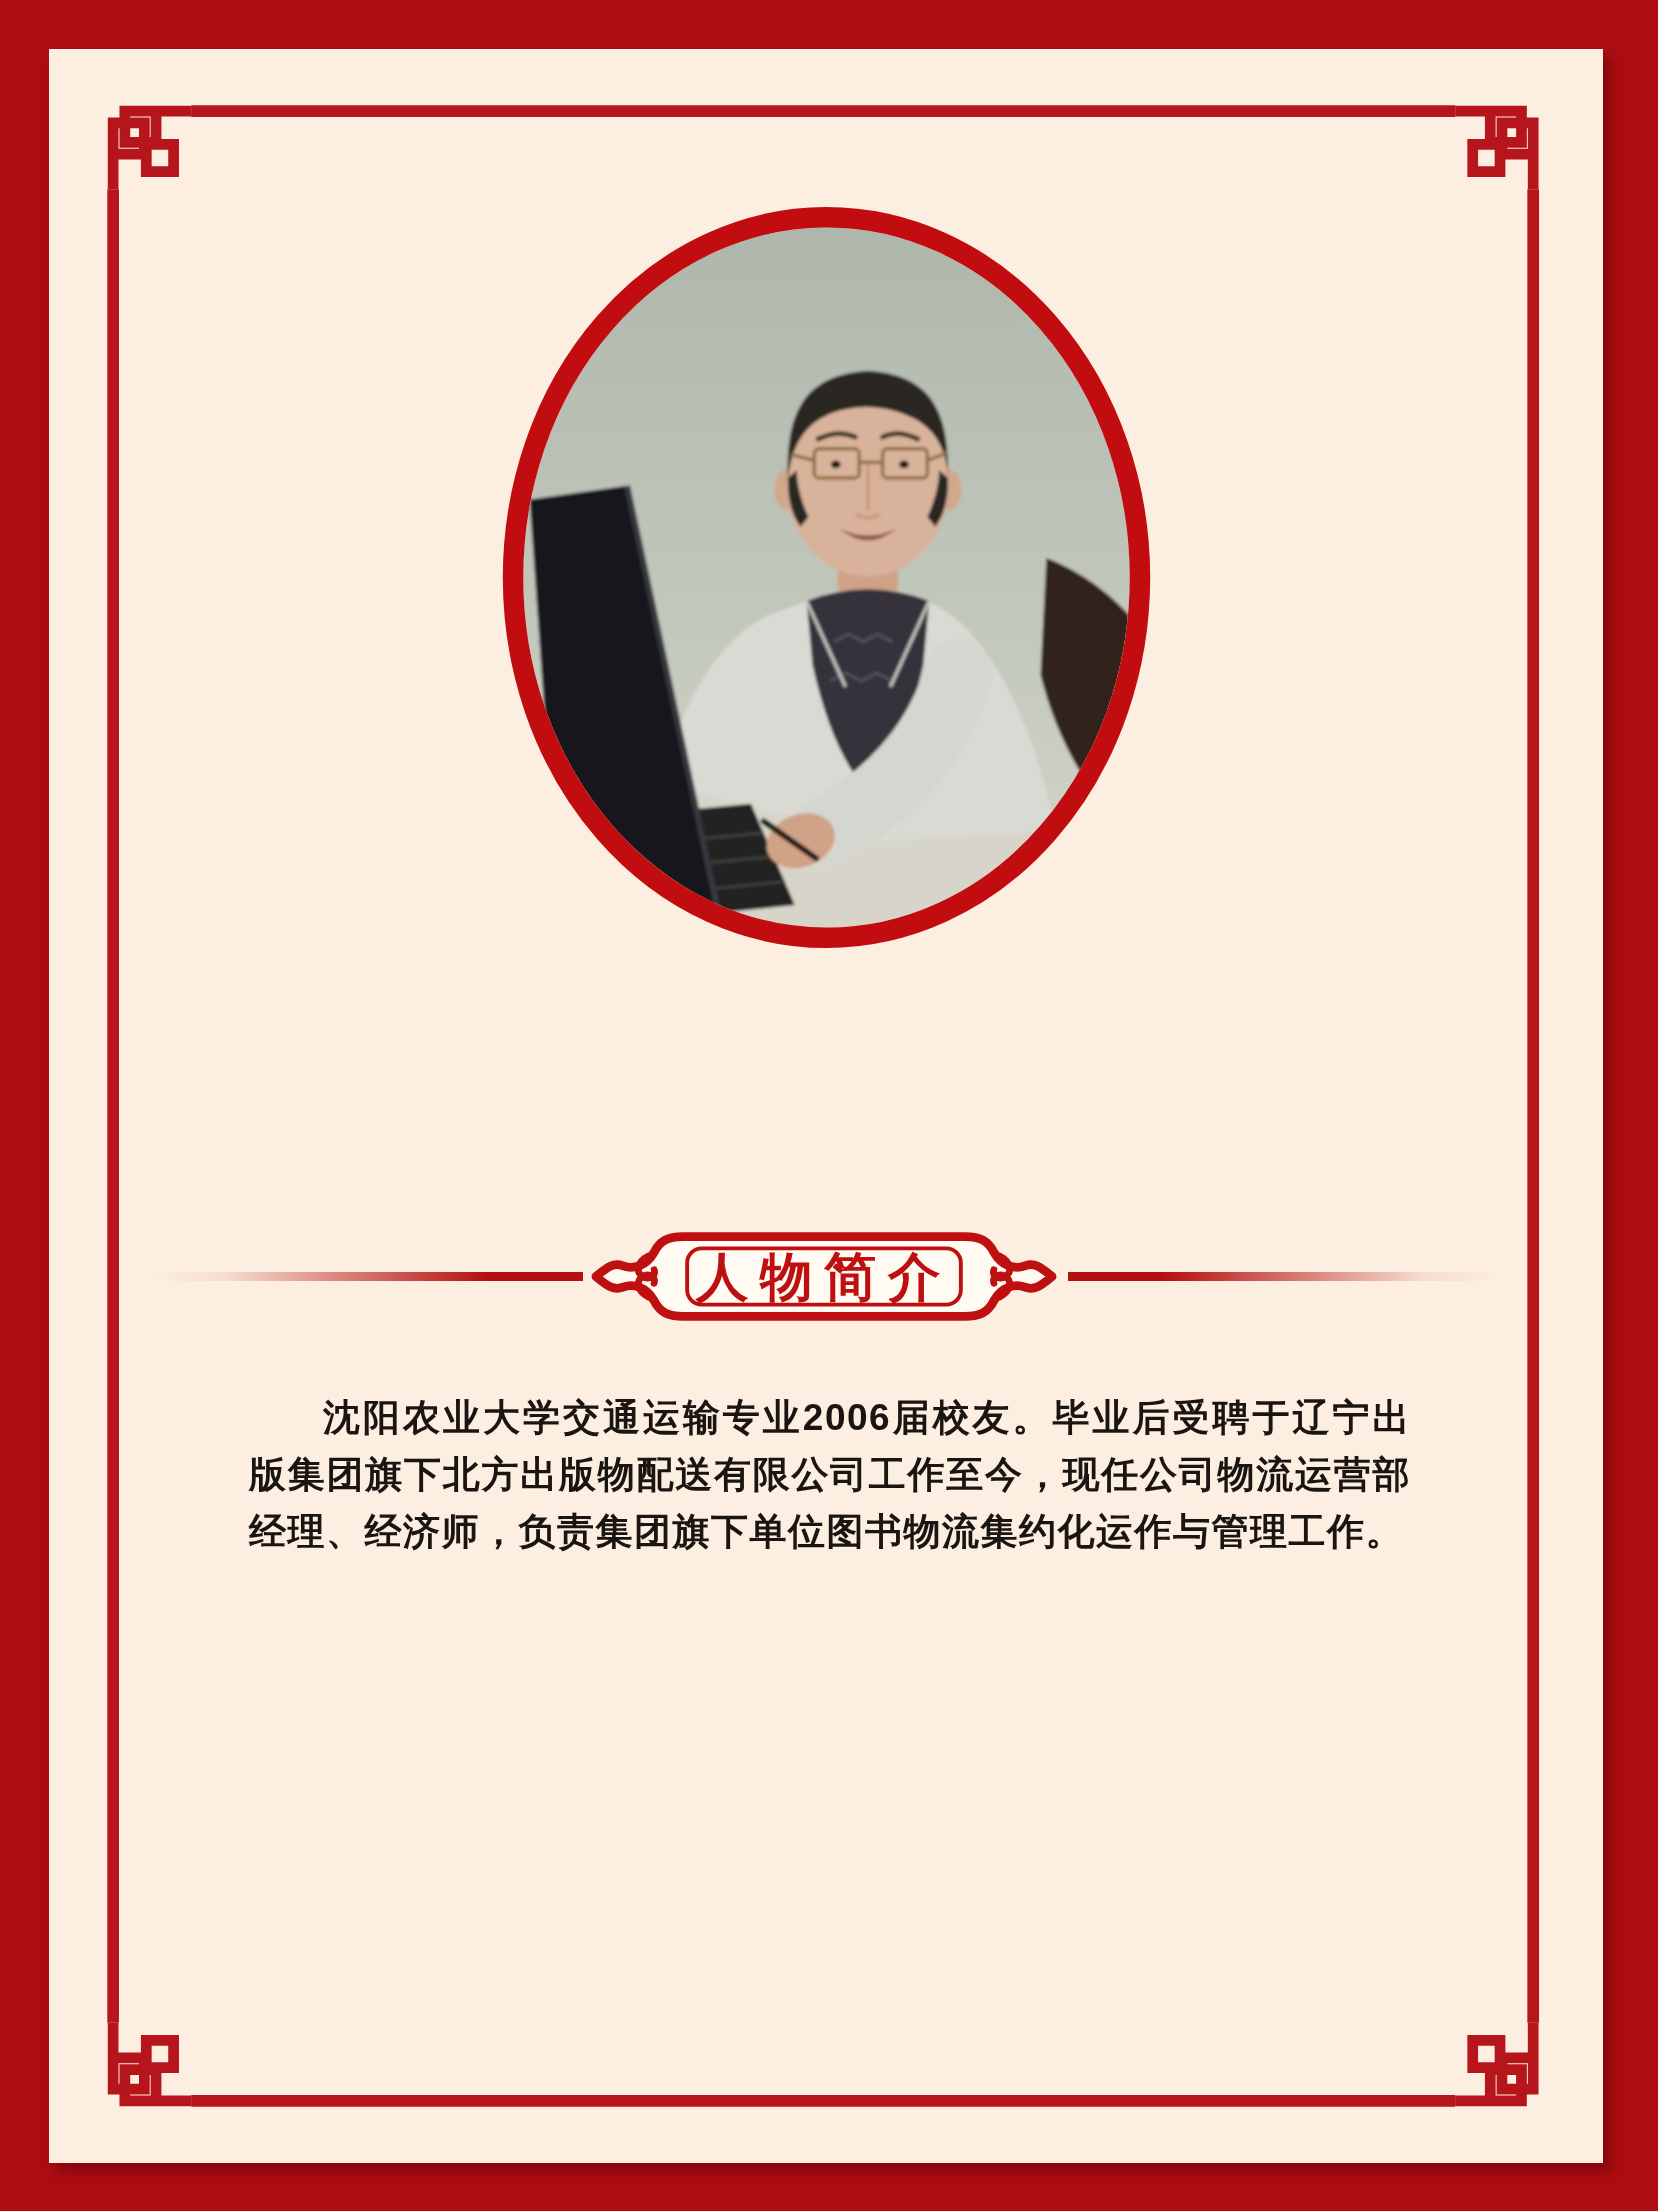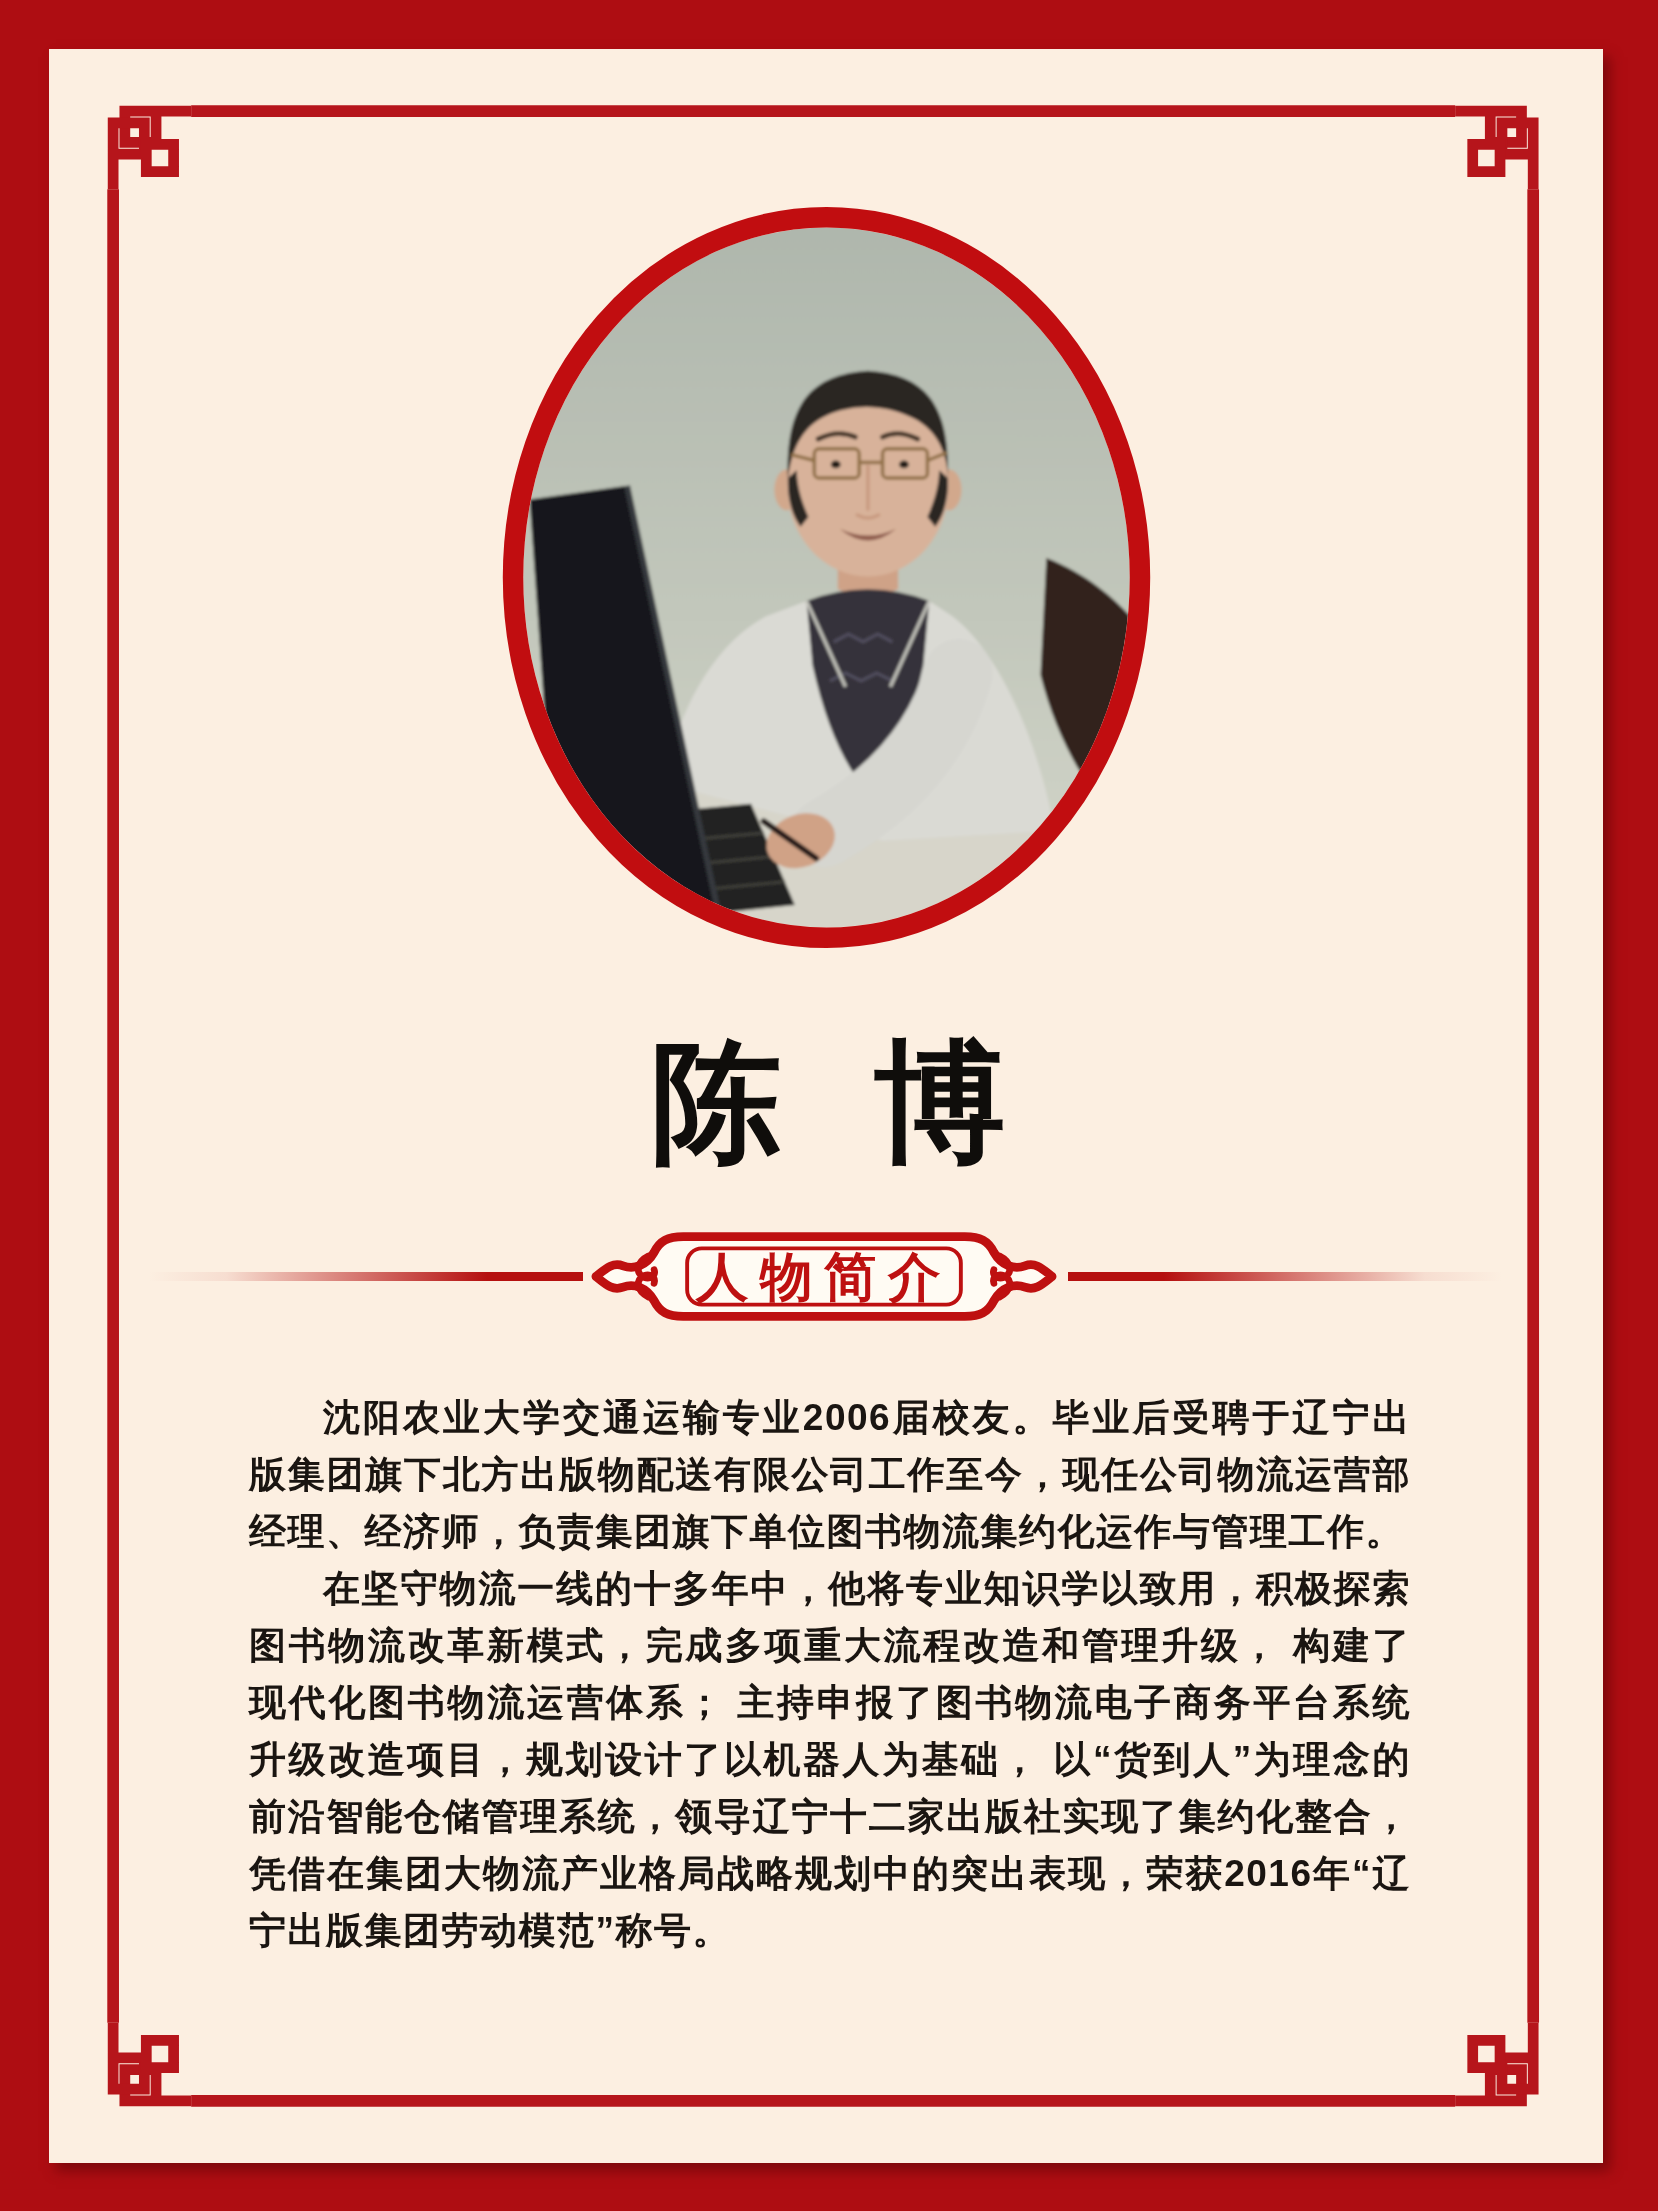--- a/index.html
+++ b/index.html
@@ -102,21 +102,20 @@
         <ellipse cx="306" cy="650" rx="36" ry="27" transform="rotate(-20 306 650)" fill="#D0A286"></ellipse>
         <path d="M268,630 L322,668" stroke="#201812" stroke-width="6" stroke-linecap="round"></path>
         <path d="M28,300 L128,286 L225,740 L60,760 Z" fill="#17181A"></path>
         <path d="M128,286 L225,740" stroke="#34383C" stroke-width="6" fill="none"></path>
         <ellipse cx="350" cy="795" rx="55" ry="38" fill="#17130F"></ellipse>
       </g>
       <ellipse cx="332.5" cy="380" rx="321.5" ry="369.5" fill="none" stroke="#C10D10" stroke-width="21"></ellipse>
     </svg>
   </div>
 
-  <div class="person-name">陈 博</div>
 
   <div class="divider left"></div>
   <div class="divider right"></div>
 
   <svg class="banner-svg" viewBox="0 0 490 102">
     <path d="M100,10 H390 C406,10 414,14 420,26 C428,40 441,44 452,40 C463,36 470,43 480,51
              C470,59 463,66 452,62 C441,58 428,62 420,76 C414,88 406,92 390,92 H100
              C84,92 76,88 70,76 C62,62 49,58 38,62 C27,66 20,59 10,51
              C20,43 27,36 38,40 C49,44 62,40 70,26 C76,14 84,10 100,10 Z" fill="#FFFBF3" stroke="#BE1010" stroke-width="9" stroke-linejoin="round"></path>
     <rect x="104" y="22" width="282" height="58" rx="15" fill="none" stroke="#BE1010" stroke-width="4"></rect>
@@ -124,17 +123,16 @@
       <path d="M64,30 C52,36 50,48 60,52 C66,54 72,50 70,44"></path>
       <path d="M64,72 C52,66 50,54 60,50 C66,48 72,52 70,58"></path>
       <path d="M426,30 C438,36 440,48 430,52 C424,54 418,50 420,44"></path>
       <path d="M426,72 C438,66 440,54 430,50 C424,48 418,52 420,58"></path>
     </g>
     <text class="banner-text" x="245" y="70" text-anchor="middle" font-size="54" letter-spacing="12" fill="#BE1010">人物简介</text>
   </svg>
 
   <div class="bio">
     <p>沈阳农业大学交通运输专业2006届校友。毕业后受聘于辽宁出版集团旗下北方出版物配送有限公司工作至今，现任公司物流运营部经理、经济师，负责集团旗下单位图书物流集约化运作与管理工作。</p>
-    <p>在坚守物流一线的十多年中，他将专业知识学以致用，积极探索图书物流改革新模式，完成多项重大流程改造和管理升级， 构建了现代化图书物流运营体系； 主持申报了图书物流电子商务平台系统升级改造项目，规划设计了以机器人为基础， 以“货到人”为理念的前沿智能仓储管理系统，领导辽宁十二家出版社实现了集约化整合， 凭借在集团大物流产业格局战略规划中的突出表现，荣获2016年“辽宁出版集团劳动模范”称号。</p>
   </div>
 
 </div>
 
 
 </body></html>

